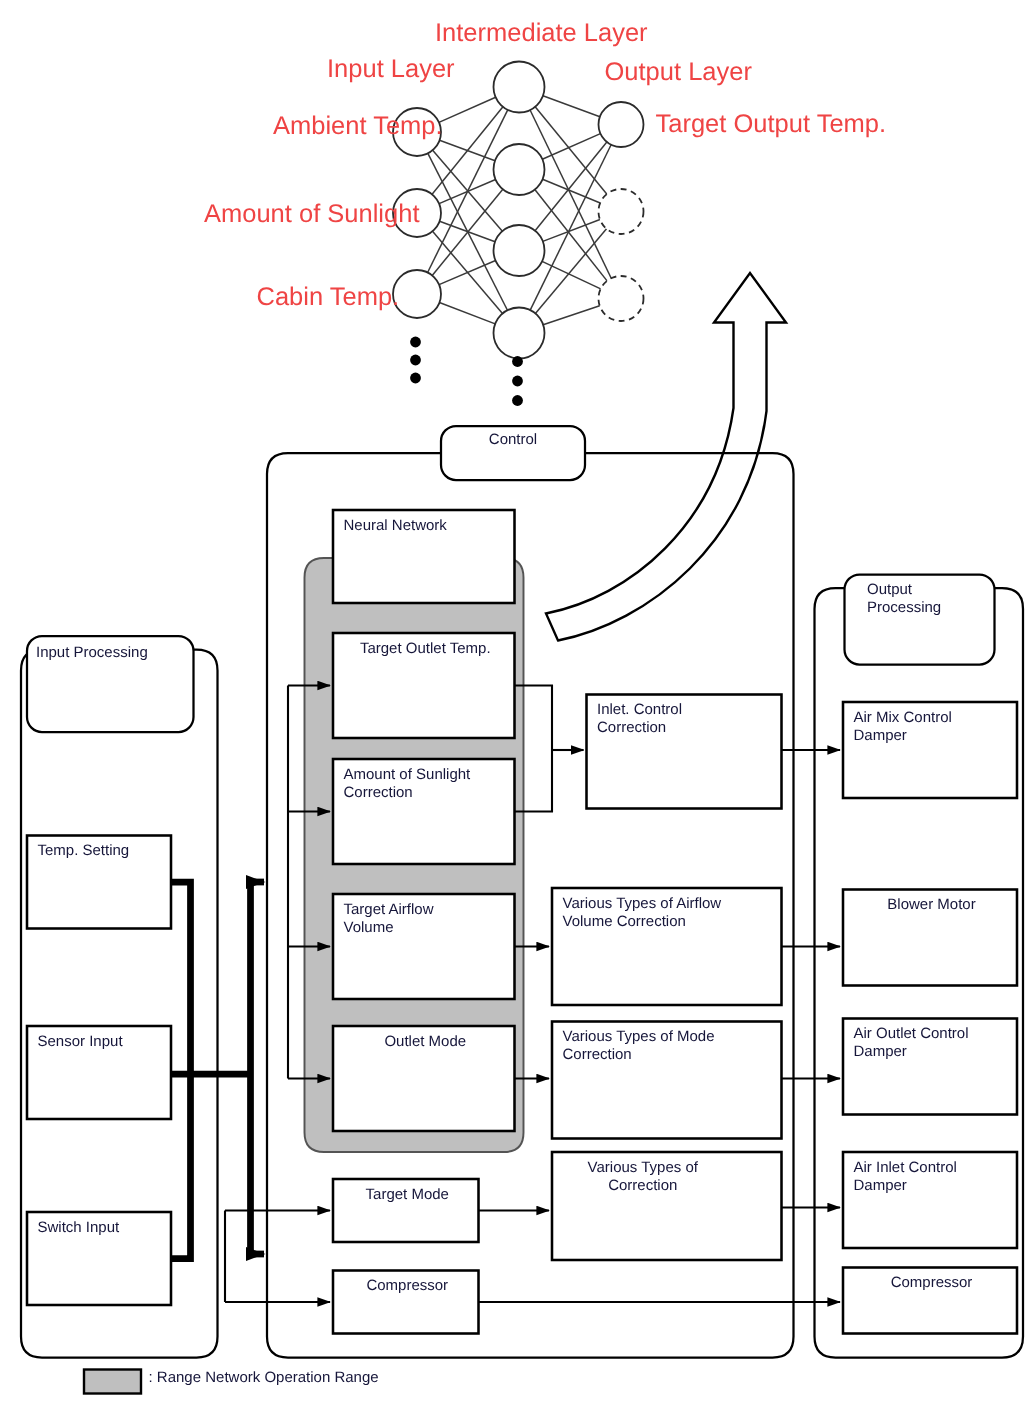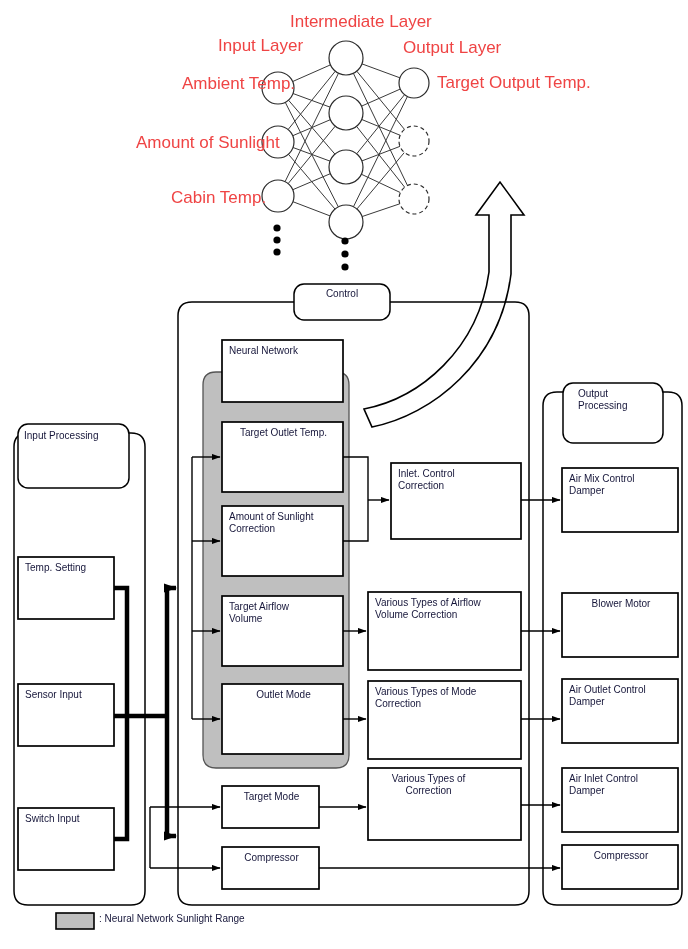--- a/index.html
+++ b/index.html
@@ -207,14 +207,14 @@
       <div class="boxtext" style="left: 569px; top: 473px; width: 104px; white-space: pre-line;">Air Mix Control
 Damper</div>
       <div class="boxtext" style="left: 569px; top: 598px; width: 104px; white-space: pre-line; text-align: center;">Blower Motor</div>
       <div class="boxtext" style="left: 569px; top: 684px; width: 104px; white-space: pre-line;">Air Outlet Control
 Damper</div>
       <div class="boxtext" style="left: 569px; top: 773px; width: 104px; white-space: pre-line;">Air Inlet Control
 Damper</div>
       <div class="boxtext" style="left: 569px; top: 850px; width: 104px; white-space: pre-line; text-align: center;">Compressor</div>
     </div>
 
-  <div class="boxtext" style="left:99px;top:913px;">: Neural Network Sunlight Range</div>
+  <div class="boxtext" style="left:99px;top:913px;">: Range Network Operation Range</div>
 </div>
 
 </body></html>

